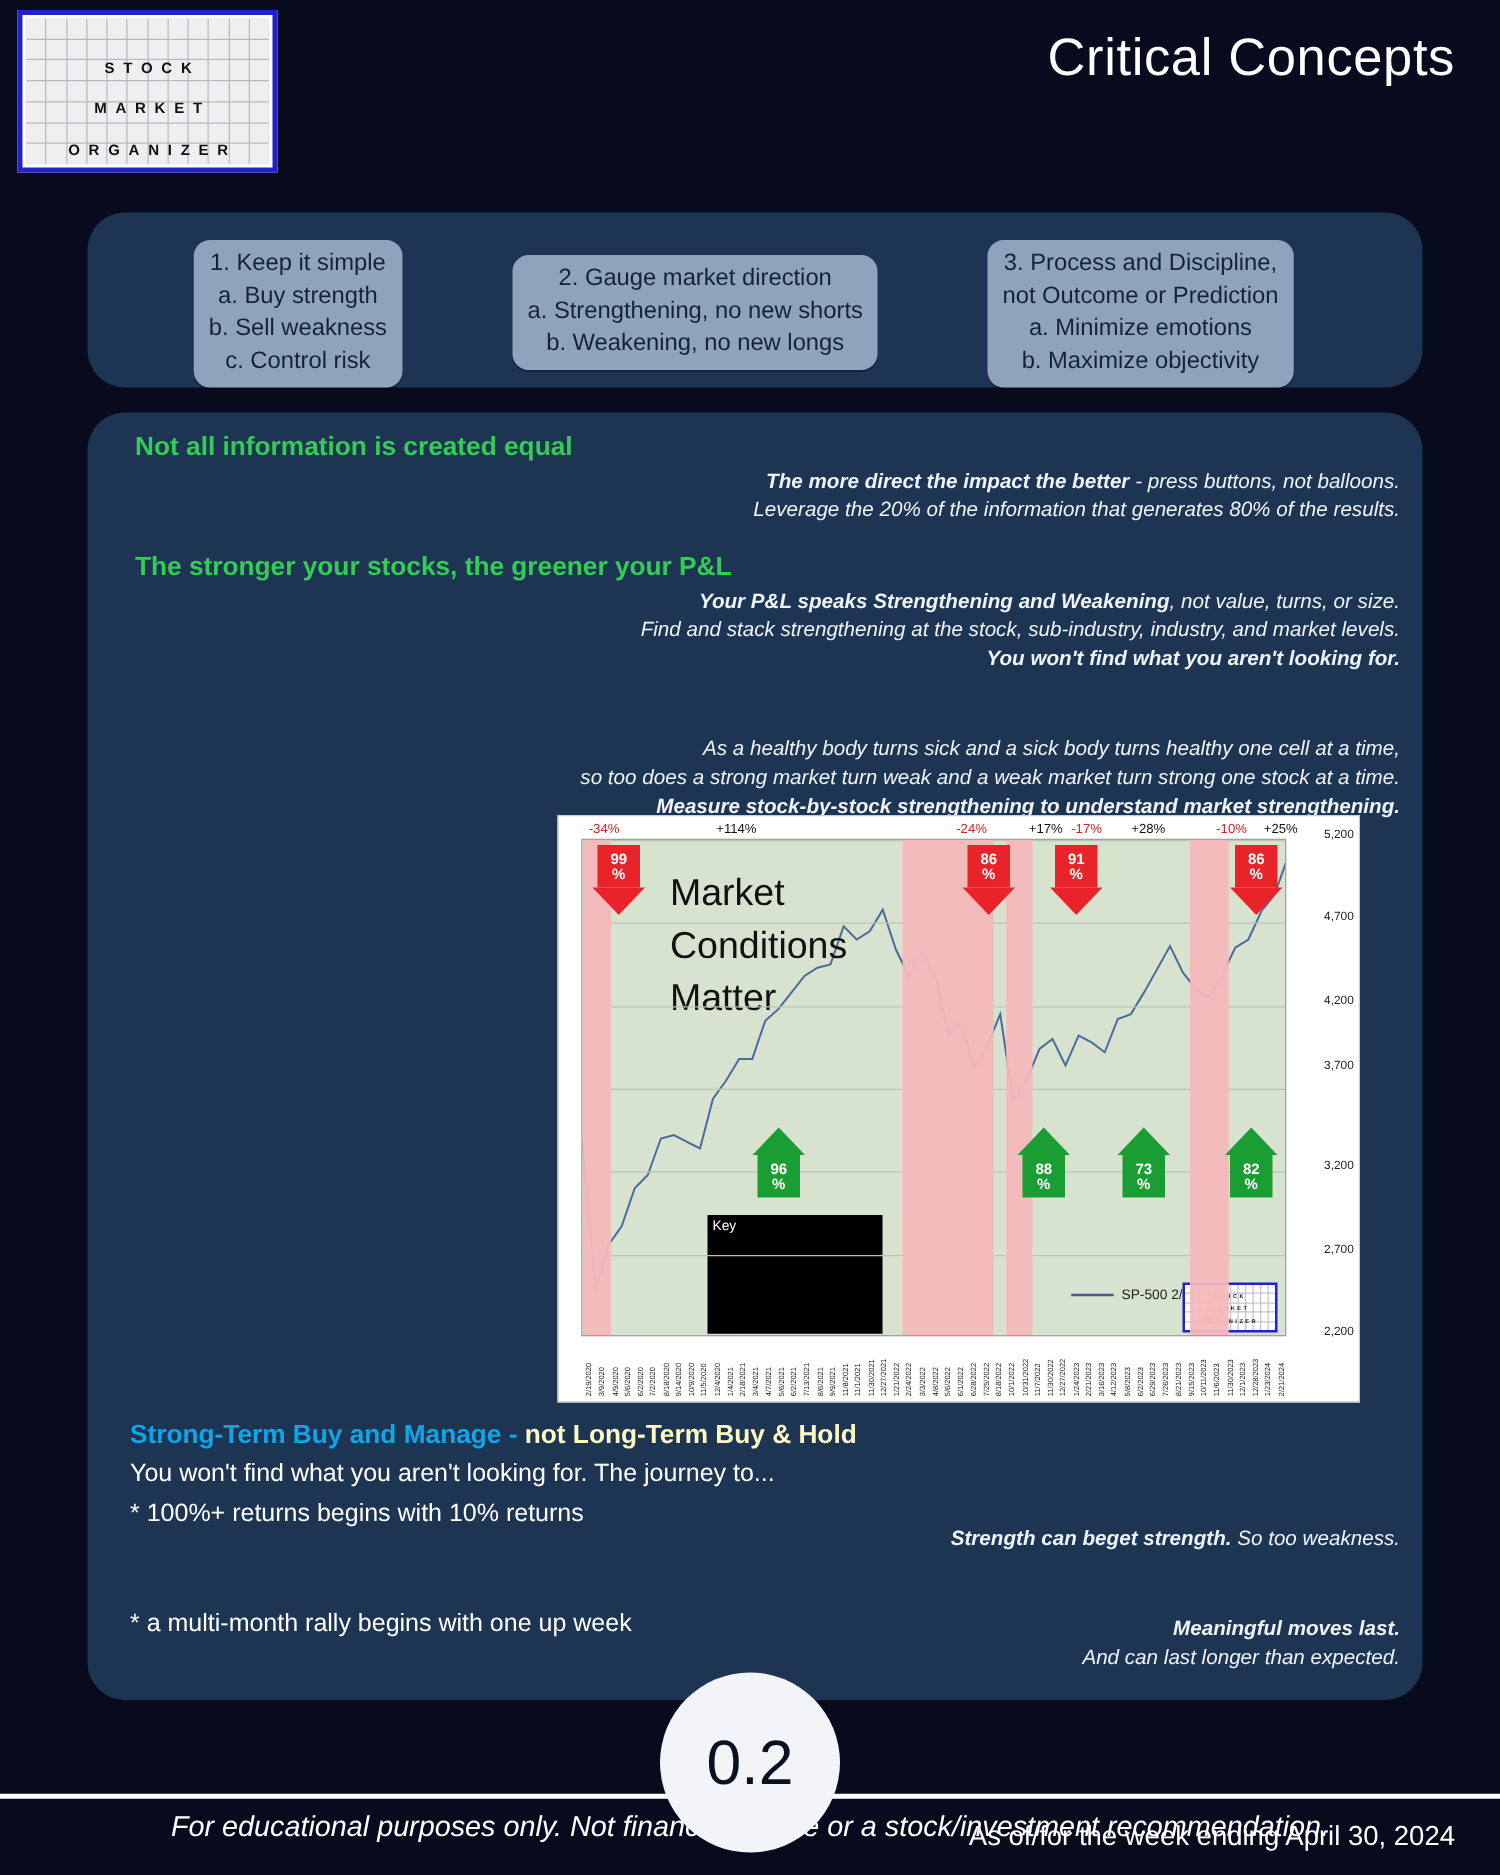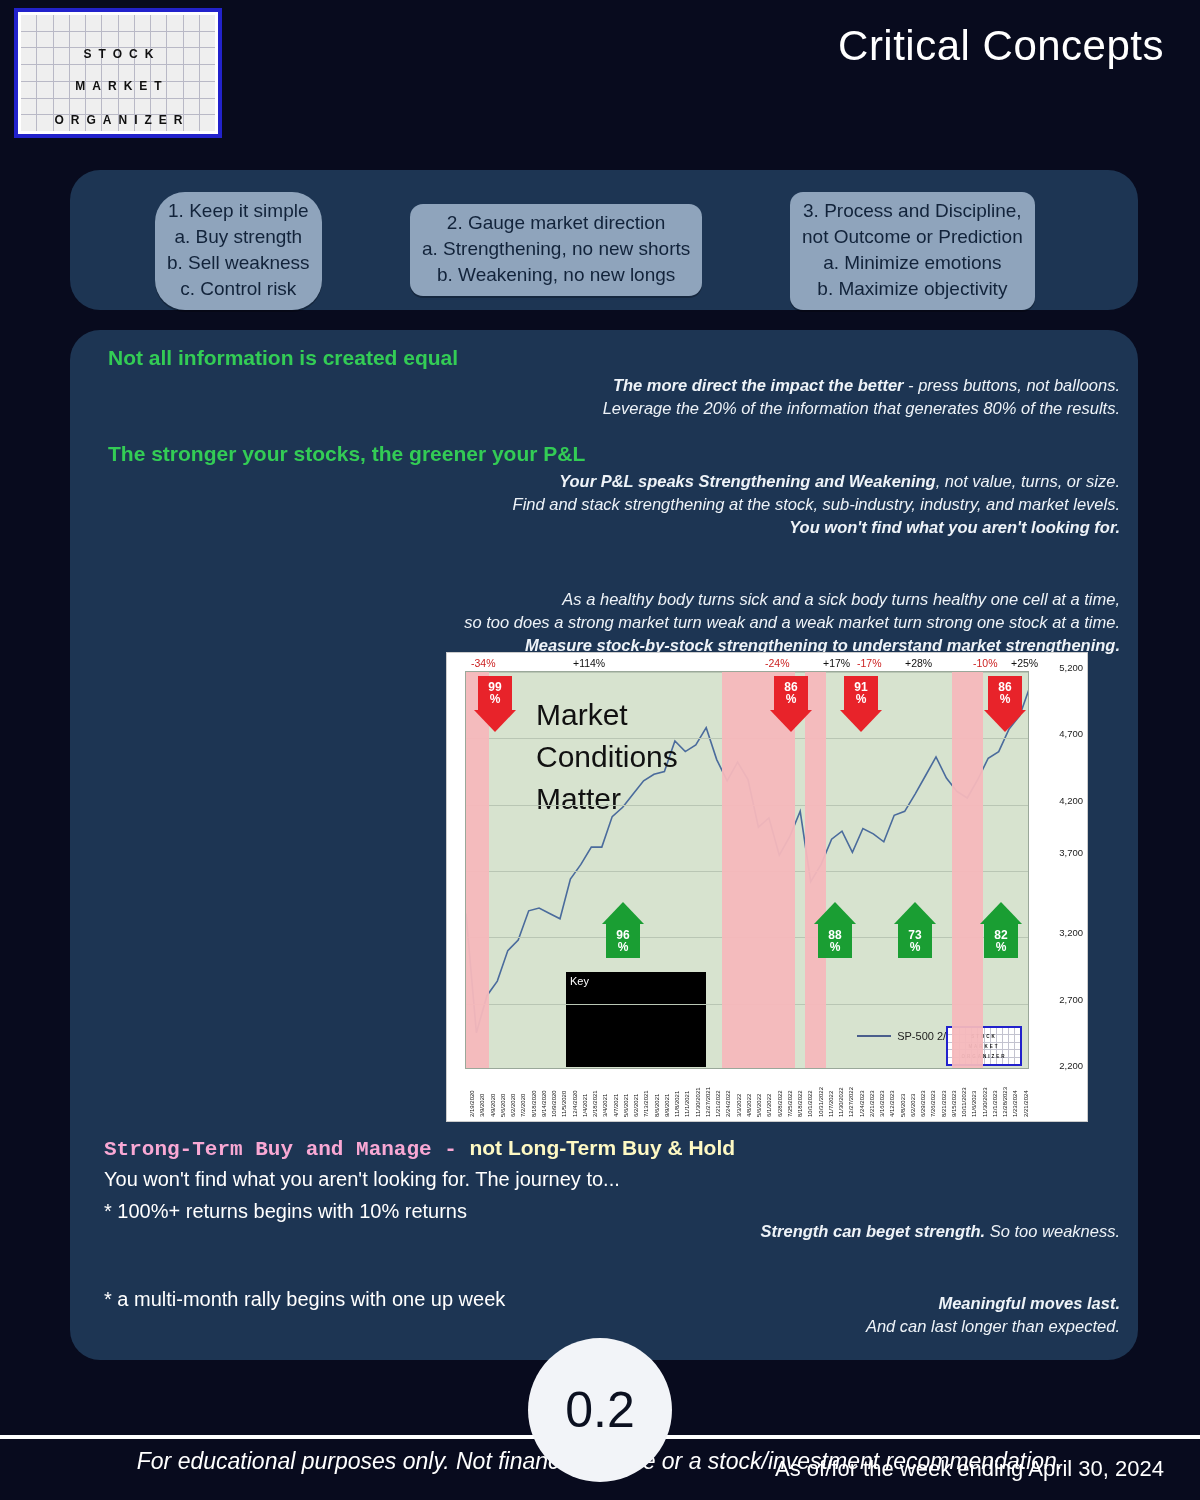--- a/index.html
+++ b/index.html
@@ -43,21 +43,21 @@
   
   .concepts{
     position:absolute;left:70px;top:170px;width:1068px;height:140px;
     background:#1d3553;border-radius:30px;
   }
   .bubble{
     position:absolute;background:#8fa4bc;color:#12233a;border-radius:13px;
     padding:6px 12px 8px 12px;font-size:19px;line-height:26px;
     box-shadow:0 2px 0 rgba(0,0,0,.25);
   }
-  .b1{left:85px;top:22px;text-align:center;border-radius:30px;}
+  .b1{left:85px;top:22px;text-align:center;}
   .b2{left:340px;top:34px;text-align:center;}
   .b3{left:720px;top:22px;text-align:center;}
   
   .main{
     position:absolute;left:70px;top:330px;width:1068px;height:1030px;
     background:#1d3553;border-radius:30px;
   }
   .hgreen{
     position:absolute;color:#33cc55;font-weight:bold;font-size:21px;
   }
@@ -292,21 +292,21 @@
     <div><b>You won't find what you aren't looking for.</b></div>
   </div>
 
   <div class="itext" style="right:18px;top:258px;width:960px;">
     <div>As a healthy body turns sick and a sick body turns healthy one cell at a time,</div>
     <div>so too does a strong market turn weak and a weak market turn strong one stock at a time.</div>
     <div><b>Measure stock-by-stock strengthening to understand market strengthening.</b></div>
   </div>
 
   <div style="position:absolute;left:34px;top:806px;font-size:21px;font-weight:bold;">
-    <span style="color:#f9a8d4;font-family:Liberation Mono, monospace;">Strong-Term Buy and Manage - </span><span style="color:#fef9c3;">not Long-Term Buy &amp; Hold</span>
+    <span style="color:#0ea5e9;">Strong-Term Buy and Manage - </span><span style="color:#fef9c3;">not Long-Term Buy &amp; Hold</span>
   </div>
   <div class="ltext" style="left:34px;top:838px;">You won't find what you aren't looking for. The journey to...</div>
   <div class="ltext" style="left:34px;top:870px;">* 100%+ returns begins with 10% returns</div>
   <div class="ltext" style="left:34px;top:958px;">* a multi-month rally begins with one up week</div>
 
   <div class="itext" style="right:18px;top:890px;width:820px;">
     <div><b>Strength can beget strength.</b><span> So too weakness.</span></div>
   </div>
   <div class="itext" style="right:18px;top:962px;width:820px;">
     <div><b>Meaningful moves last.</b></div>

